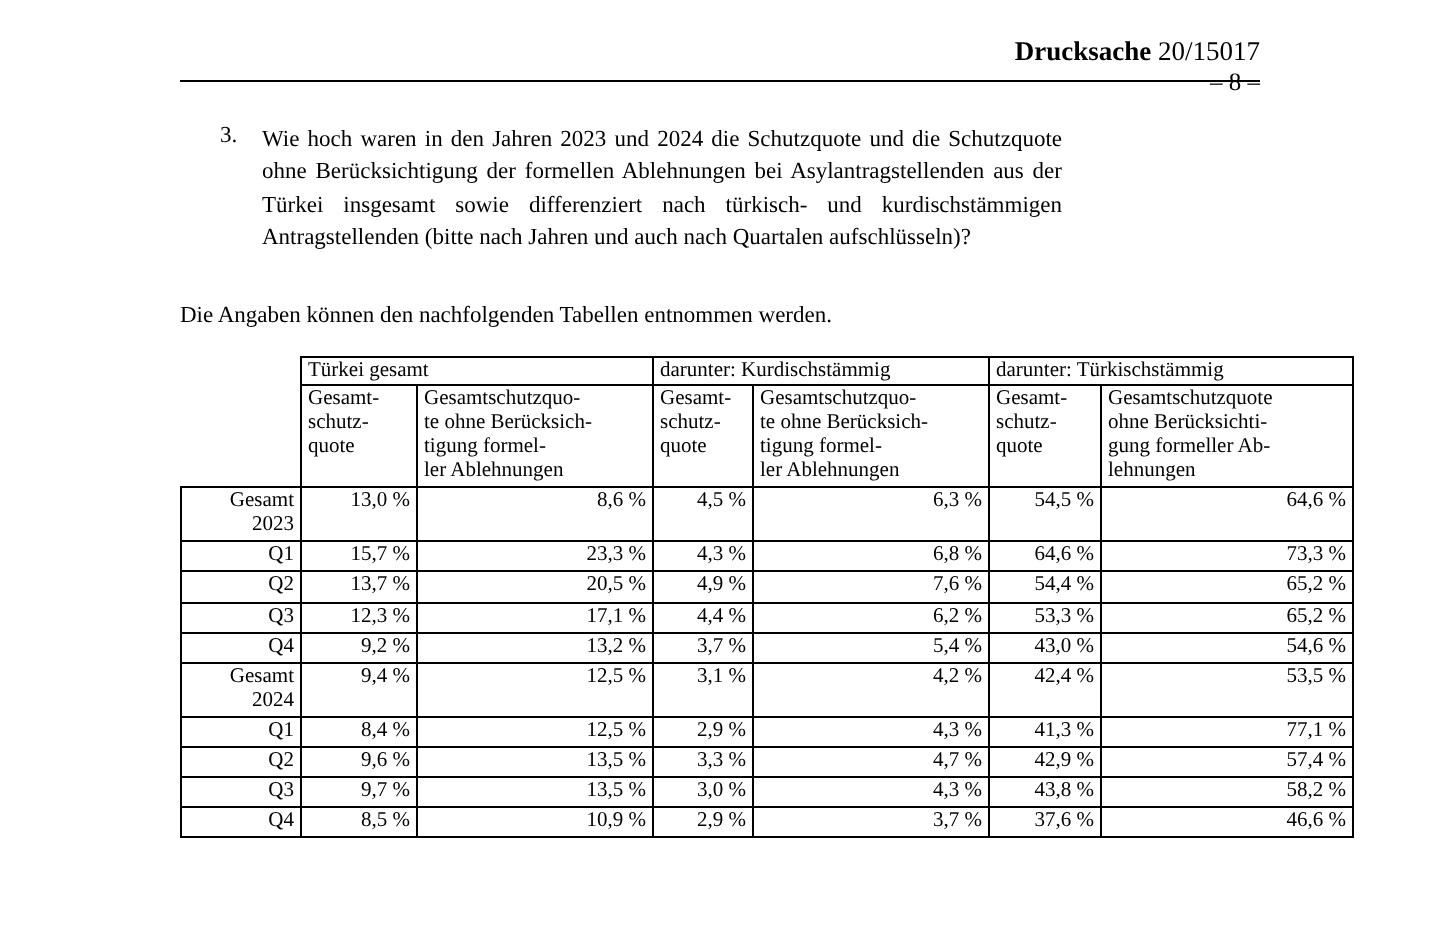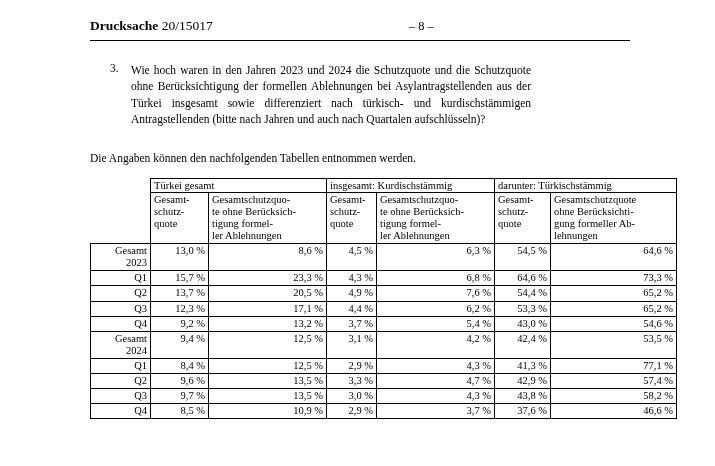--- a/index.html
+++ b/index.html
@@ -22,20 +22,21 @@
   }
   
   .header {
     position: absolute;
     left: 90px;
     top: 18px;
     width: 540px;
     display: flex;
     align-items: flex-end;
     font-size: 13.5px;
+    flex-direction: column;
   }
   .header-left {
     white-space: nowrap;
   }
   .header-left .bold {
     font-weight: bold;
   }
   .header-center {
     flex: 1;
     text-align: center;
@@ -149,21 +150,21 @@
         <col style="width:118px">
         <col style="width:50px">
         <col style="width:118px">
         <col style="width:56px">
         <col style="width:126px">
       </colgroup>
       <thead>
         <tr>
           <th class="nb"></th>
           <th class="grp-head" colspan="2">Türkei gesamt</th>
-          <th class="grp-head" colspan="2">insgesamt: Kurdischstämmig</th>
+          <th class="grp-head" colspan="2">darunter: Kurdischstämmig</th>
           <th class="grp-head" colspan="2">darunter: Türkischstämmig</th>
         </tr>
         <tr>
           <th class="nb"></th>
           <th class="col-head" style="white-space:pre-line">Gesamt-
 schutz-
 quote</th>
           <th class="col-head" style="white-space:pre-line">Gesamtschutzquo-
 te ohne Berücksich-
 tigung formel-

